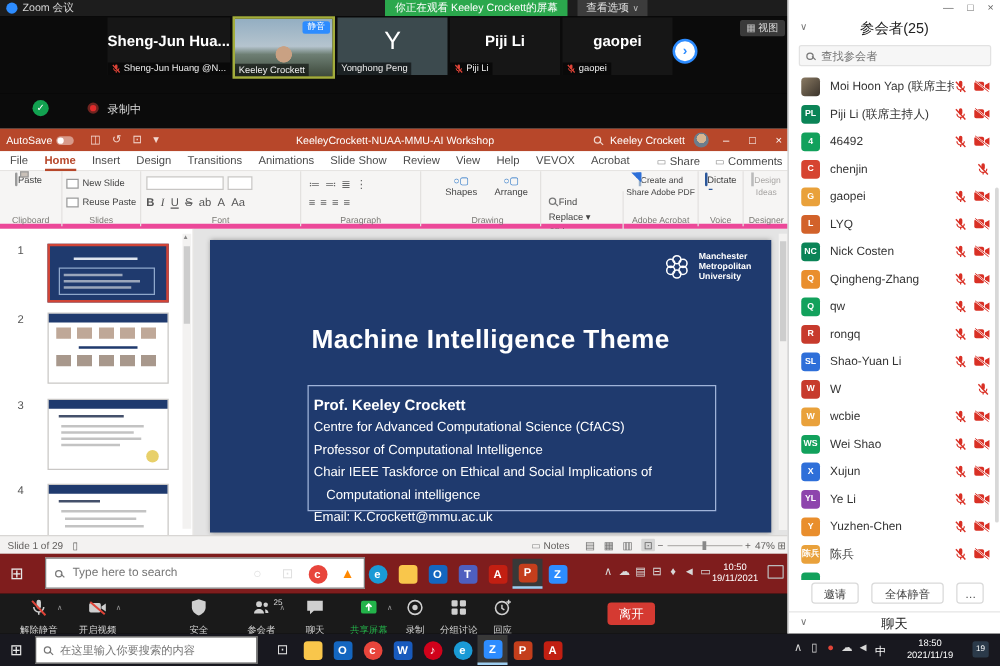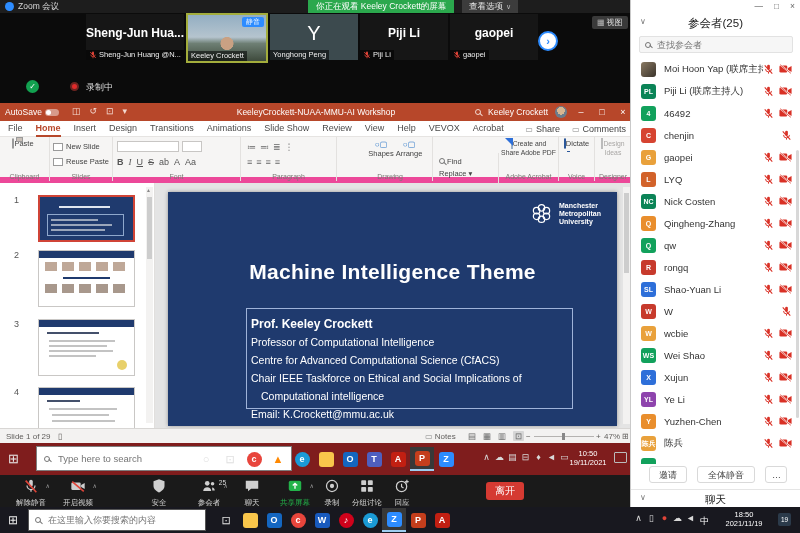--- a/index.html
+++ b/index.html
@@ -62,21 +62,21 @@
   .mag.dark{border-color:#777;}
   .mag.dark::after{background:#777;}
 
   .pmenu{position:absolute;left:0;top:18px;width:100%;height:16px;background:#fff;border-bottom:1px solid #E6E4E2;}
   .tabs{position:absolute;left:8px;top:0;height:16px;display:flex;gap:13px;}
   .tab{font-size:9px;color:#4a4a4a;line-height:15px;white-space:nowrap;}
   .tab:nth-of-type(2){color:#B7472A;font-weight:bold;border-bottom:2px solid #B7472A;}
   .pm-right{position:absolute;right:6px;top:0;height:16px;display:flex;gap:12px;align-items:center;font-size:9px;color:#444;}
   .pm-right .ic::before{content:"▭";color:#888;margin-right:3px;font-size:8px;}
 
-  .pribbon{position:absolute;left:0;top:34px;width:100%;height:46px;background:#F6F5F4;border-bottom:6px solid #ec4899;font-size:8px;color:#4a4a4a;}
+  .pribbon{position:absolute;left:0;top:34px;width:100%;height:46px;background:#F6F5F4;border-bottom:4px solid #ec4899;font-size:8px;color:#4a4a4a;}
   .rg{position:absolute;top:0;height:44px;border-right:1px solid #E3E1DF;}
   .glabel{position:absolute;left:0;right:0;bottom:1px;text-align:center;font-size:7px;color:#7A7874;white-space:nowrap;}
   .g-clip{left:0;width:50px;} .g-slides{left:50px;width:63px;} .g-font{left:113px;width:128px;}
   .g-para{left:241px;width:96px;} .g-draw{left:348px;width:85px;} .g-edit{left:433px;width:66px;margin-top:16px;}
   .g-pdf{left:499px;width:60px;} .g-voice{left:559px;width:36px;} .g-design{left:595px;width:37px;}
   .bigbtn{position:absolute;top:2px;text-align:center;font-size:7.5px;color:#444;}
   .clipicon{width:13px;height:15px;margin:0 auto 1px;background:#fff;border:1px solid #9a9a9a;border-radius:1px;position:relative;}
   .clipicon::before{content:"";position:absolute;left:3px;top:-2px;width:5px;height:3px;background:#c9c0b8;border:1px solid #9a9a9a;}
   .slidebtn{position:absolute;left:3px;display:flex;gap:3px;align-items:center;font-size:7.5px;color:#444;white-space:nowrap;}
   .slideicon{width:10px;height:8px;background:#fff;border:1px solid #9a9a9a;}
@@ -364,21 +364,21 @@
             <span>Aa</span>
           </span>
         <span class="glabel">Font</span>
       </div>
       <div class="rg g-para">
         <span class="pglyphs">≔≕≣⋮</span>
         <span class="pglyphs2">≡≡≡≡</span>
         <span class="glabel">Paragraph</span>
       </div>
       <div class="rg g-draw">
-        <div class="drawcol" style="left:16px;width:34px;"><span class="shapesicon"></span><br><span>Shapes</span></div>
+        <div class="drawcol" style="left:4px;width:34px;"><span class="shapesicon"></span><br><span>Shapes</span></div>
         <div class="drawcol" style="left:42px;width:38px;"><span class="shapesicon"></span><br><span>Arrange</span></div>
         <span class="glabel">Drawing</span>
       </div>
       <div class="rg g-edit">
         <div class="editrow" style="top:4px;"><span class="mag dark"></span> <span>Find</span></div>
         <div class="editrow" style="top:16px;"><span>Replace</span> ▾</div>
         <div class="editrow" style="top:28px;"><span>Slide</span> ▾</div>
         <span class="glabel">Editing</span>
       </div>
       <div class="rg g-pdf">
@@ -460,22 +460,22 @@
 
             <span>Manchester</span>
                 <span>Metropolitan</span>
                 <span>University</span>
               </span>
           </div>
           <div class="stitle">Machine Intelligence Theme</div>
           <div class="ibox">
 
           <div class="ibline">Prof. Keeley Crockett</div>
+              <div class="ibline">Centre for Advanced Computational Science (CfACS)</div>
               <div class="ibline">Professor of Computational Intelligence</div>
-              <div class="ibline">Centre for Advanced Computational Science (CfACS)</div>
               <div class="ibline">Chair IEEE Taskforce on Ethical and Social Implications of Computational intelligence</div>
               <div class="ibline">Email: K.Crockett@mmu.ac.uk</div>
             </div>
         </div>
         <div class="cscroll"></div>
       </div>
     </div>
 
     <div class="pstatus">
       <span class="ps-counter">Slide 1 of 29</span>

